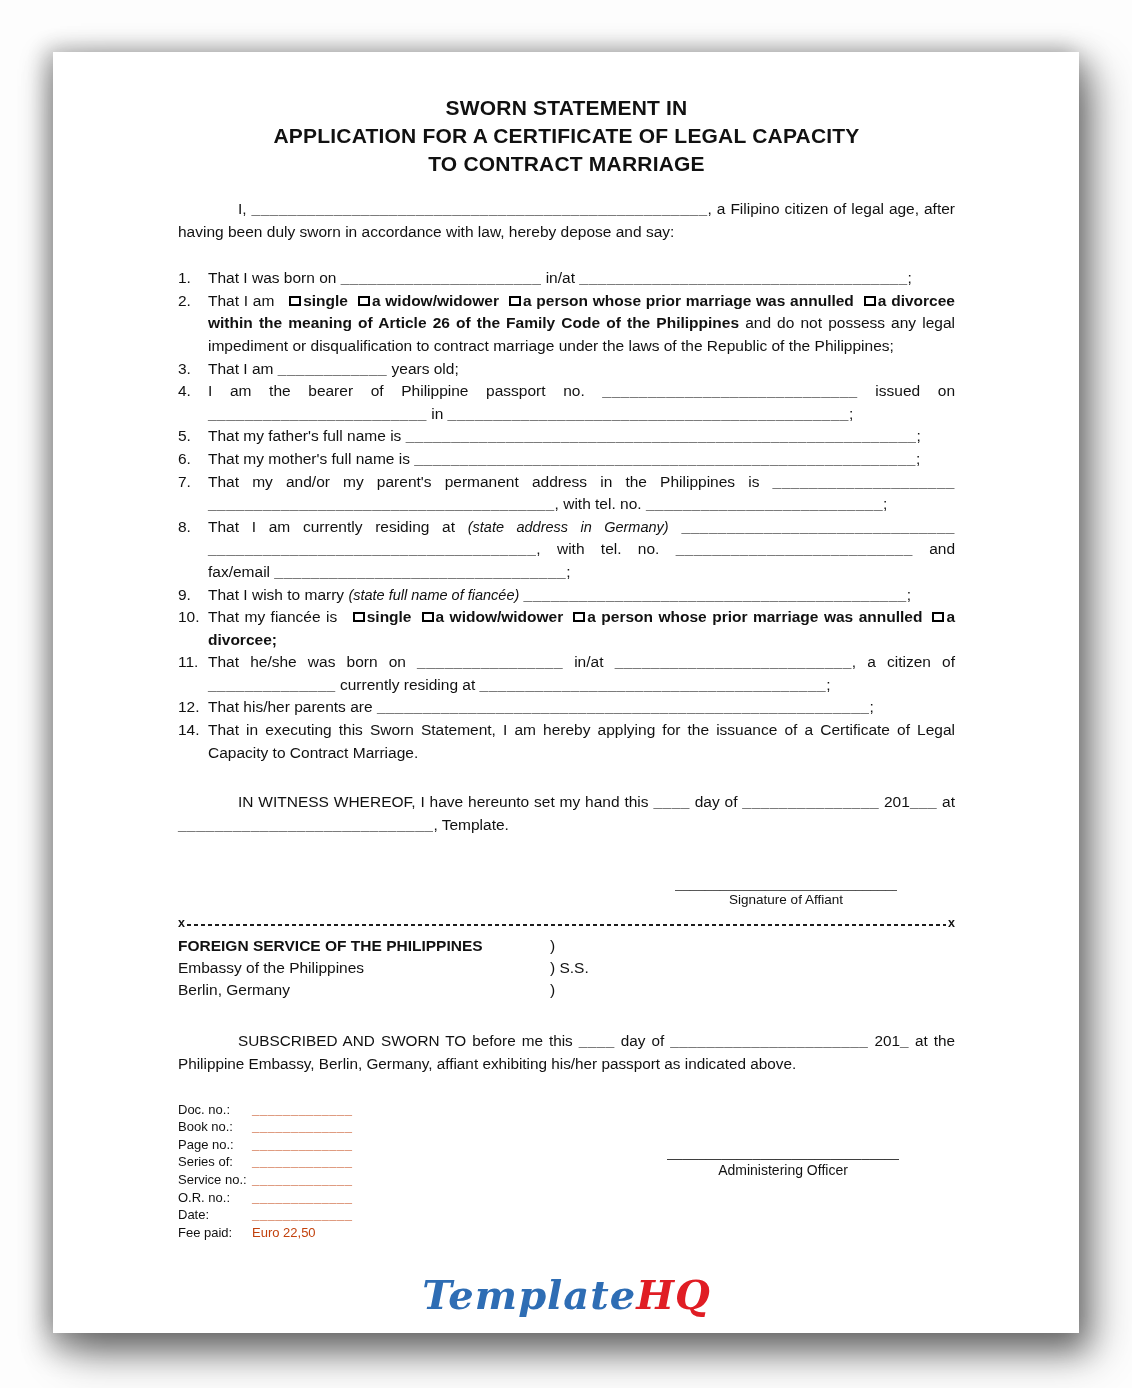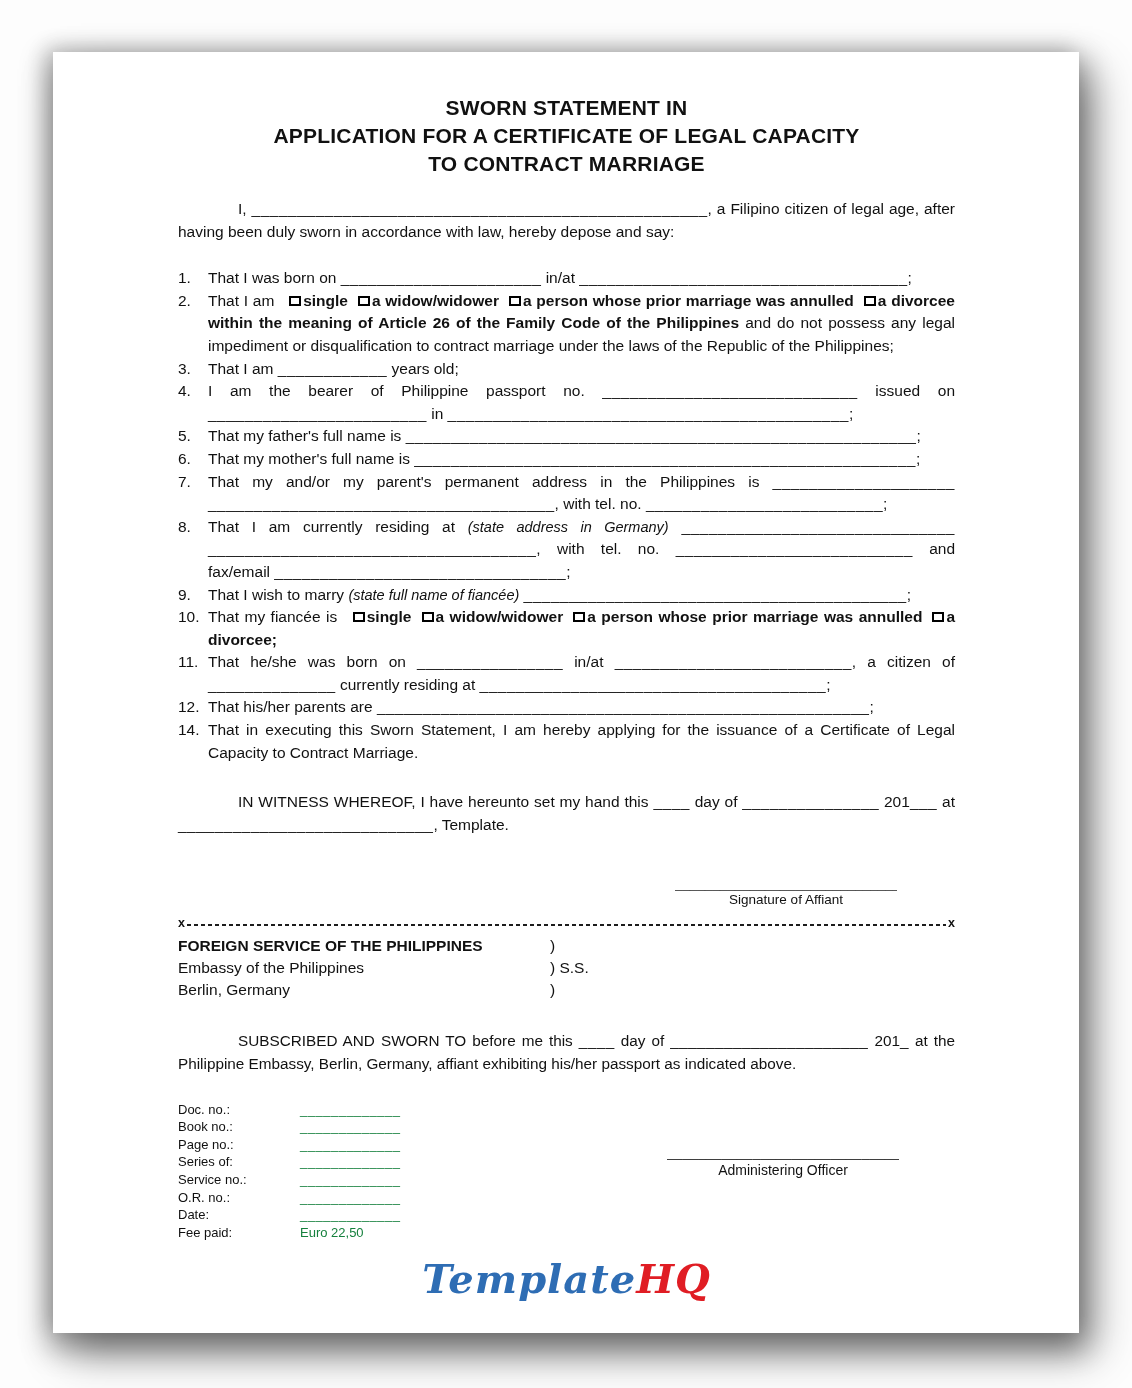--- a/index.html
+++ b/index.html
@@ -28,38 +28,38 @@
   #items { margin-top: 24px; }
   .item { position: relative; padding-left: 30px; font-size: 15.5px; line-height: 22.6px; text-align: justify; }
   .item .num { position: absolute; left: 0; top: 0; }
   .b, .opt { font-weight: bold; }
   .i { font-style: italic; font-size: 14.5px; }
   .cb {
     display: inline-block; width: 12px; height: 10px;
     border: 2.5px solid #000; margin: 0 2px 0 10px;
     vertical-align: 0px;
   }
-  .blank { letter-spacing: 0.5px; }
+  .blank { letter-spacing: 0.5px; font-weight: bold; }
   #witness { margin-top: 27px; }
   .sig-affiant { margin-top: 40px; margin-left: auto; margin-right: 58px; width: 222px; text-align: center; font-size: 13.5px; line-height: 16px; }
   .sig-line { white-space: nowrap; overflow: hidden; color: #333; }
   .divider { display: flex; align-items: flex-end; margin-top: 8px; font-size: 12.5px; font-weight: bold; line-height: 14px; }
   .divider .dash { flex: 1; height: 2px; margin: 0 2px 4px 2px;
     background: repeating-linear-gradient(90deg, #1c1c1c 0 4px, transparent 4px 7px); }
   #fs { margin-top: 5px; }
   .fs-row { display: flex; font-size: 15.5px; line-height: 22px; }
   .fs-left { width: 372px; }
   #jurat { margin-top: 29px; font-size: 15.3px; }
   .footer { margin-top: 25px; display: flex; }
   .doc-row { font-size: 13px; line-height: 17.6px; }
   .doc-label { display: inline-block; width: 74px; }
-  .doc-value { color: #15803d; margin-left: 48px; }
+  .doc-value { color: #c2410c; }
   .sig-officer { margin-left: auto; margin-right: 56px; margin-top: 42px; width: 232px; text-align: center; font-size: 14px; line-height: 18px; }
   .sig-line2 { white-space: nowrap; overflow: hidden; color: #333; }
-  .logo { text-align: center; margin-top: 14px; font-family: "DejaVu Serif", serif; font-weight: bold; font-style: italic; font-size: 40px; letter-spacing: 1px; }
+  .logo { text-align: center; margin-top: 30px; font-family: "DejaVu Serif", serif; font-weight: bold; font-style: italic; font-size: 40px; letter-spacing: 1px; }
   .logo .l1 { color: #2e6db4; }
   .logo .l2 { color: #e01d24; }
 </style>
 </head>
 <body>
 
 <div class="canvas">
   <div class="page">
 
     <div class="title">

